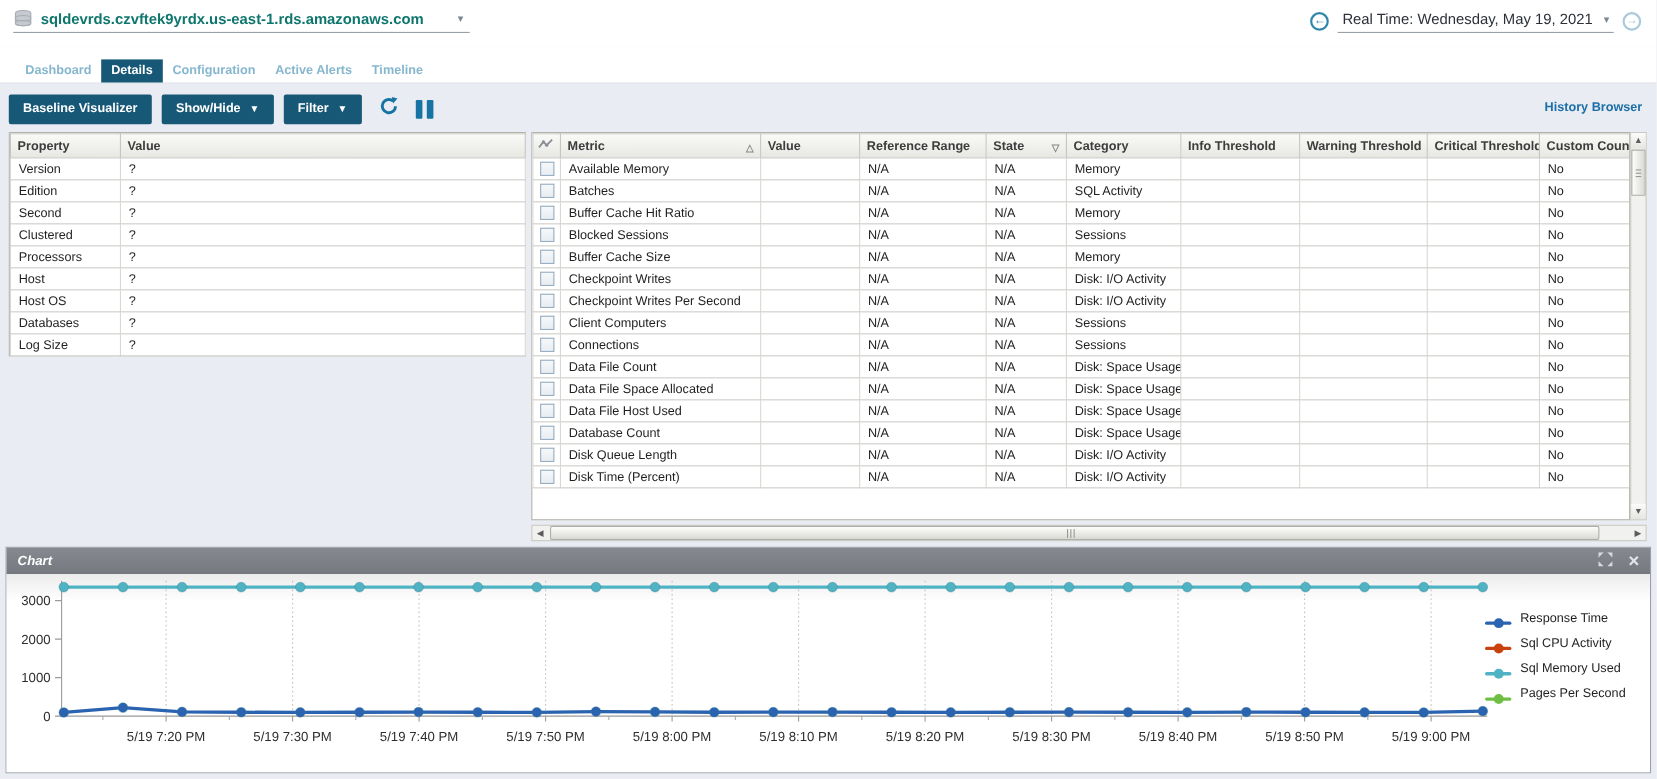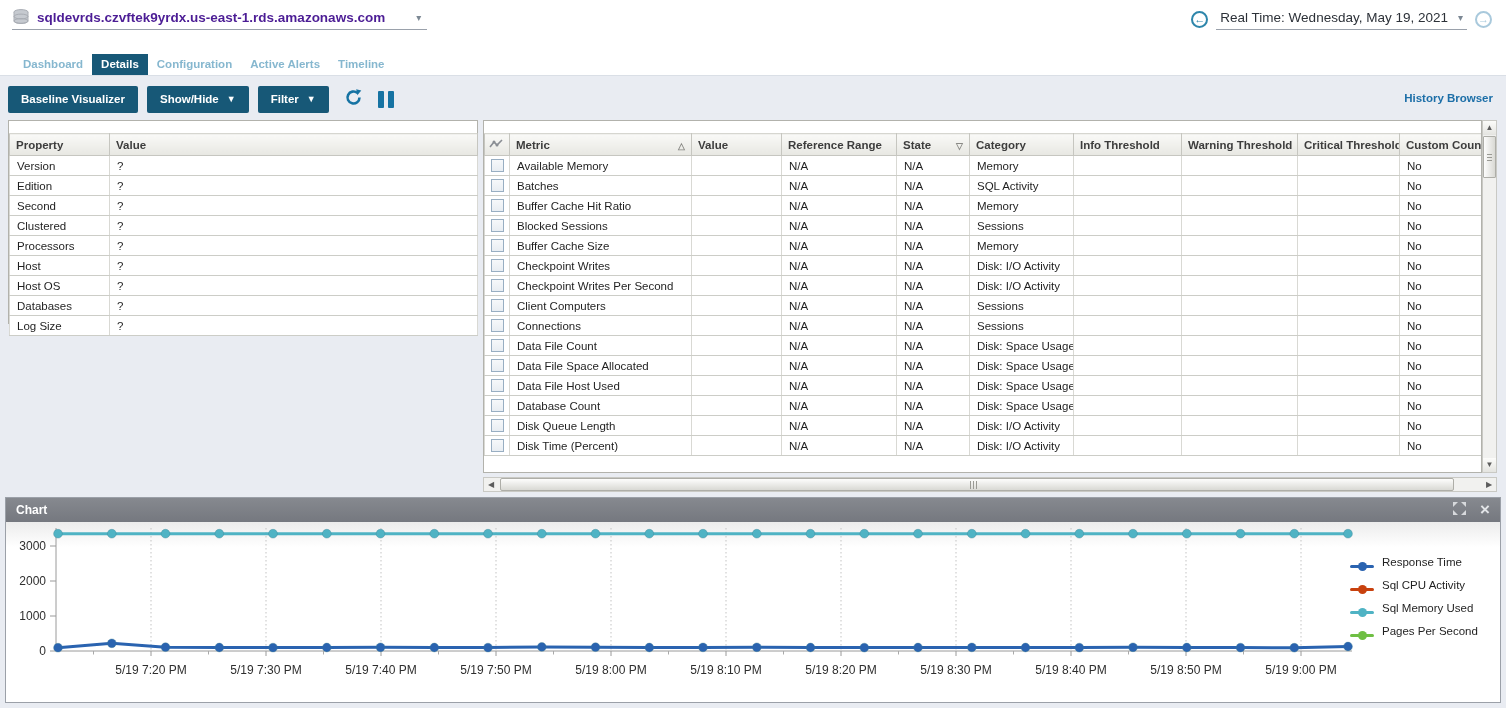--- a/index.html
+++ b/index.html
@@ -3,21 +3,21 @@
 <meta charset="utf-8">
 <style>
   * { margin:0; padding:0; box-sizing:border-box; }
   html,body { width:1506px; height:708px; font-family:"Liberation Sans", sans-serif; }
   .app { position:relative; width:1506px; height:708px; background:#e9ecf2; overflow:hidden; }
 
   
   .topbar { position:absolute; left:0; top:0; width:1506px; height:42px; background:#ffffff; }
   .server-select { position:absolute; left:12px; top:9px; display:flex; align-items:center; gap:7px; cursor:pointer;
                    border-bottom:1px solid #9aa1ab; padding:0 6px 4px 0; min-width:330px; }
-  .server-name { color:#4c1d95; font-size:13.5px; font-weight:bold; }
+  .server-name { color:#0f766e; font-size:13.5px; font-weight:bold; }
   .sel-chevron { color:#7c8894; font-size:10px; margin-left:24px; }
   .time-nav { position:absolute; right:14px; top:9px; display:flex; align-items:center; gap:8px; }
   .circle-btn { width:17px; height:17px; border-radius:50%; border:2px solid #2e86ab; color:#2e86ab;
                 font-size:11px; line-height:13px; text-align:center; font-weight:bold; cursor:pointer; background:#fff; }
   .circle-btn.dim { border-color:#a9c9dc; color:#a9c9dc; }
   .time-label-wrap { display:flex; align-items:center; gap:10px; border-bottom:1px solid #9aa1ab; padding:1px 4px 4px 4px; cursor:pointer; }
   .time-label { color:#2c3138; font-size:13.5px; }
   .time-chevron { color:#7c8894; font-size:10px; }
 
   
@@ -30,21 +30,21 @@
   .toolbar { position:absolute; left:8px; top:85px; height:28px; display:flex; align-items:center; gap:9px; }
   .tb-btn { background:#175877; color:#fff; border:none; height:27px; padding:0 13px; font-size:11.5px; font-weight:bold;
             font-family:"Liberation Sans", sans-serif; border-radius:2px; cursor:pointer; display:flex; align-items:center; gap:8px; }
   .tb-caret { font-size:9px; }
   .icon-refresh { margin-left:6px; cursor:pointer; }
   .icon-pause { display:flex; gap:4px; margin-left:6px; cursor:pointer; }
   .icon-pause i { display:block; width:6px; height:17px; background:#1673a3; border-radius:1px; }
   .history-link { position:absolute; right:13px; top:92px; color:#1d6fa8; font-size:11.5px; font-weight:bold; cursor:pointer; }
 
   
-  table { border-collapse:collapse; table-layout:fixed; background:#fff;margin-top:12px; }
+  table { border-collapse:collapse; table-layout:fixed; background:#fff; }
   th { height:22px; background:linear-gradient(#f9f9f7,#e7e7e2); border:1px solid #c6c6c0; border-top:1px solid #d6d6d0;
        font-size:11.5px; color:#3d3d3d; text-align:left; padding:0 6px; font-weight:bold; white-space:nowrap; overflow:hidden; }
   td { height:20px; border:1px solid #d9d9d4; border-bottom:1px solid #cccdc7; font-size:11.5px; color:#1f1f1f;
        padding:0 7px; white-space:nowrap; overflow:hidden; background:#fff; }
 
   .pgrid { position:absolute; left:8px; top:120px; width:470px; height:204px; background:#fff; border:1px solid #b2b2ac; }
   .pgrid table { width:468px; }
 
   .mgrid { position:absolute; left:483px; top:120px; width:1014px; height:372px; }
   .mg-clip { position:absolute; left:0; top:0; width:999px; height:353px; overflow:hidden; background:#fff; border:1px solid #b2b2ac; }
@@ -70,21 +70,21 @@
   .hscroll .arr.right { right:0; }
   .hscroll .thumb { position:absolute; left:16px; right:42px; top:0; height:13px; cursor:pointer;
                     background:linear-gradient(#fdfdfc,#d9d9d4); border:1px solid #aeaea8; border-radius:2px; }
   .hscroll .thumb .grip { position:absolute; left:50%; top:2px; margin-left:-7px; display:flex; gap:2px; }
   .hscroll .thumb .grip i { display:block; width:1px; height:8px; background:#9a9a94; }
 
   
   .chart-panel { position:absolute; left:5px; top:497px; width:1496px; height:206px; background:#fff;
                  border:1px solid #9ba0a8; }
   .chart-header { position:absolute; left:0; top:0; width:100%; height:24px; background:linear-gradient(#86898f,#75787f);
-                  display:flex; align-items:center; padding:0 10px; }
+                  display:flex; align-items:center; padding:0 10px;font-style:italic; }
   .chart-title { color:#fff; font-size:12px; font-weight:bold; }
   .chart-hbtns { margin-left:auto; display:flex; align-items:center; gap:14px; }
   .chart-hbtn { color:#e3e5e8; cursor:pointer; line-height:1; }
   .chart-close { font-size:17px; font-weight:bold; margin-top:-2px; }
   .chart-body { position:absolute; left:0; top:24px; width:1494px; height:180px;
                 background:linear-gradient(#ececec, #ffffff 14%); }
   .legend { position:absolute; right:10px; top:34px; width:140px; display:flex; flex-direction:column; gap:11px; }
   .legend-item { display:flex; align-items:flex-end; gap:8px; }
   .legend-swatch { position:relative; width:24px; height:3px; border-radius:2px; }
   .legend-swatch .dot { position:absolute; left:50%; top:50%; width:9px; height:9px; margin:-4.5px 0 0 -4.5px; border-radius:50%; }

